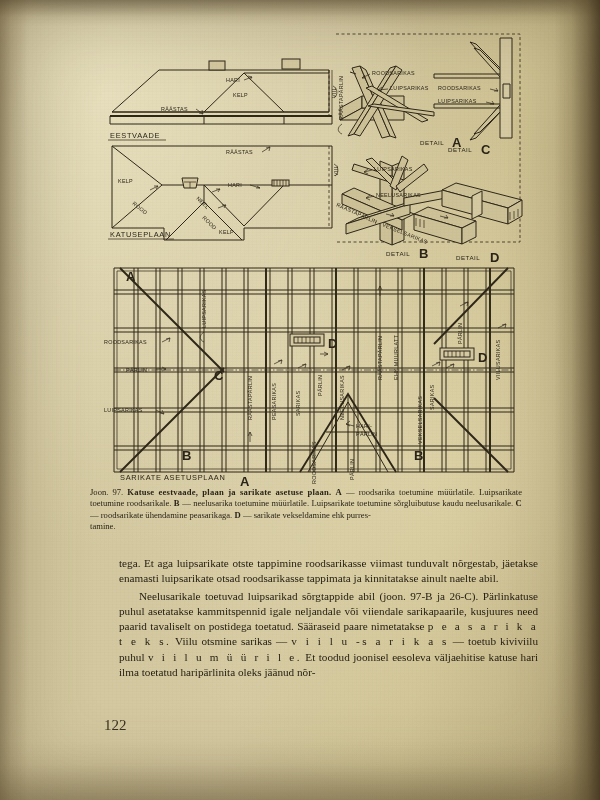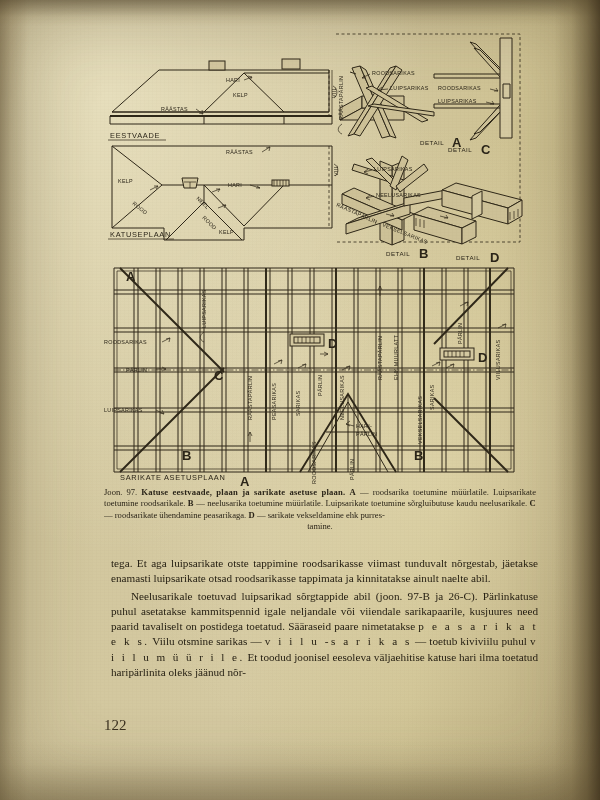--- a/index.html
+++ b/index.html
@@ -40,36 +40,36 @@
       repeating-linear-gradient(0deg,rgba(90,74,44,.05) 0px,rgba(90,74,44,.05) 1px,rgba(255,255,255,0) 1px,rgba(255,255,255,0) 3px),
       repeating-linear-gradient(90deg,rgba(90,74,44,.04) 0px,rgba(90,74,44,.04) 1px,rgba(255,255,255,0) 1px,rgba(255,255,255,0) 4px);
   }
 
   
   #figure{position:absolute;left:104px;top:28px;width:420px;height:460px;}
   #figure svg{display:block;}
 
   
   #caption{
-    position:absolute;left:104px;top:487px;width:432px;
+    position:absolute;left:90px;top:487px;width:432px;
     font-size:8.6px;line-height:11.4px;color:#2a2418;
     text-align:justify;
     font-family:"Liberation Serif",serif;
   }
   #caption b{font-weight:bold;letter-spacing:.2px;}
-  #caption .ctr{display:block;text-align:center;}
+  #caption .ctr{display:block;}
 
   
   #body-text{
     position:absolute;left:104px;top:556px;width:434px;
     font-size:11.2px;line-height:15.3px;color:#272114;
     text-align:justify;
     font-family:"Liberation Serif",serif;
   }
-  #body-text p{margin:0 0 2px 7px;}
+  #body-text p{margin:0 0 2px 15px;}
   #body-text p.ind{text-indent:20px;}
   .sp{letter-spacing:2.4px;}
 
   #folio{
     position:absolute;left:104px;top:717px;
     font-size:15px;color:#3a3020;
     font-family:"Liberation Serif",serif;
   }
 
   

